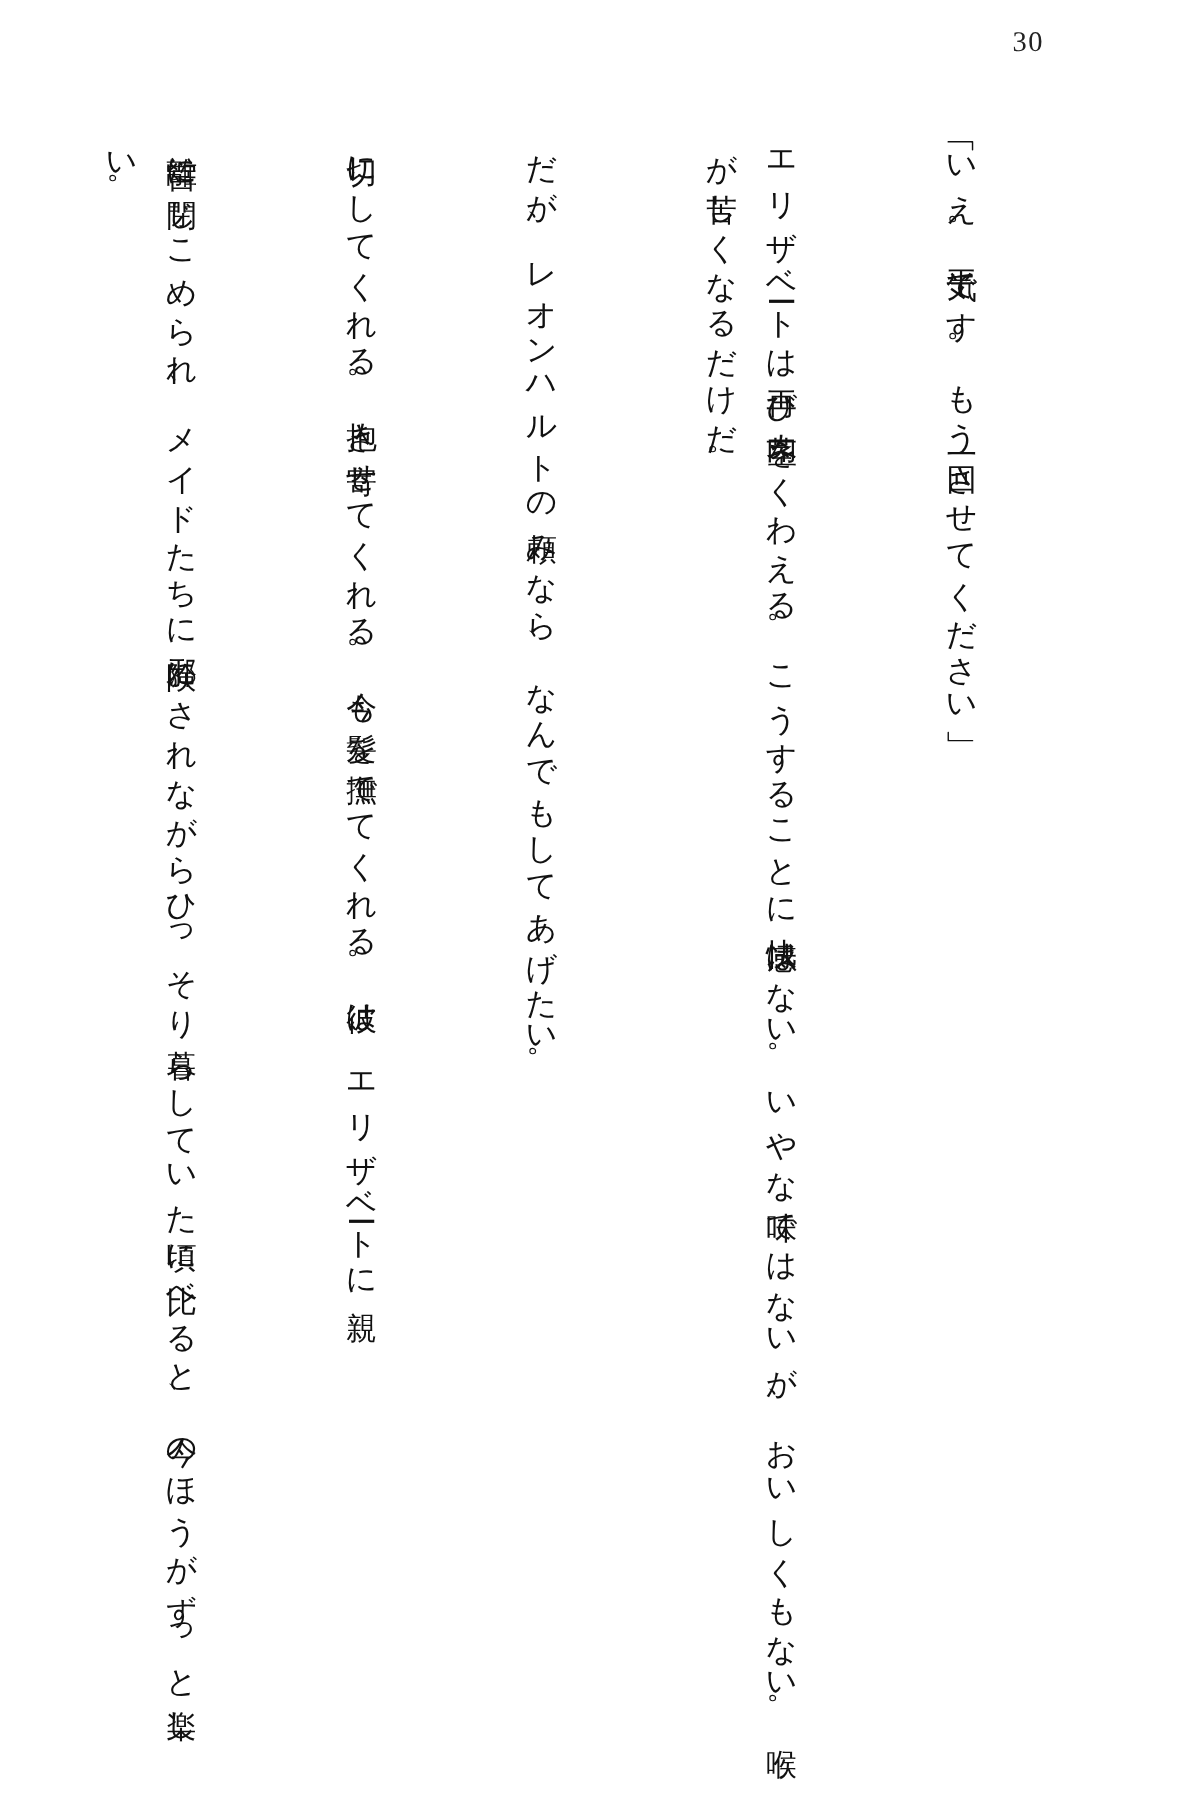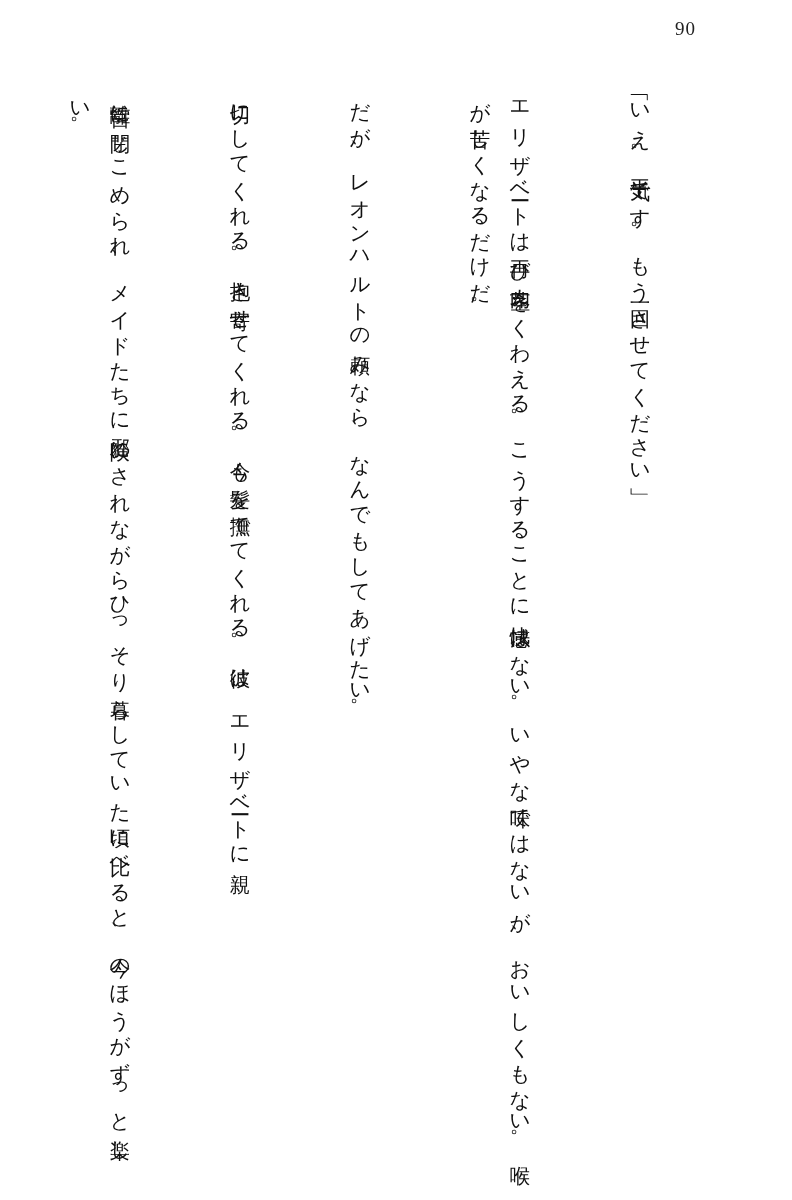--- a/index.html
+++ b/index.html
@@ -48,21 +48,21 @@
   }
   .indent-1 {
     text-indent: 21px;
   }
 </style>
 </head>
 <body>
 
 <div class="page">
 
-  <div class="page-number">90</div>
+  <div class="page-number">30</div>
 
   <div class="body-text">
     <p>「いえ。平気です。もう一回させてください」</p>
     <p>エリザベートは再び肉茎をくわえる。こうすることに快感はない。いやな味ではないが、おいしくもない。喉が苦しくなるだけだ。</p>
     <p class="indent-1">だが、レオンハルトの頼みなら、なんでもしてあげたい。</p>
     <p>切にしてくれる。抱き寄せてくれる。今も髪を撫でてくれる。彼は、エリザベートに親</p>
     <p>離宮に閉じこめられ、メイドたちに邪険にされながらひっそり暮らしていた頃に比べると、今のほうがずっと楽しい。</p>
     
     
     

